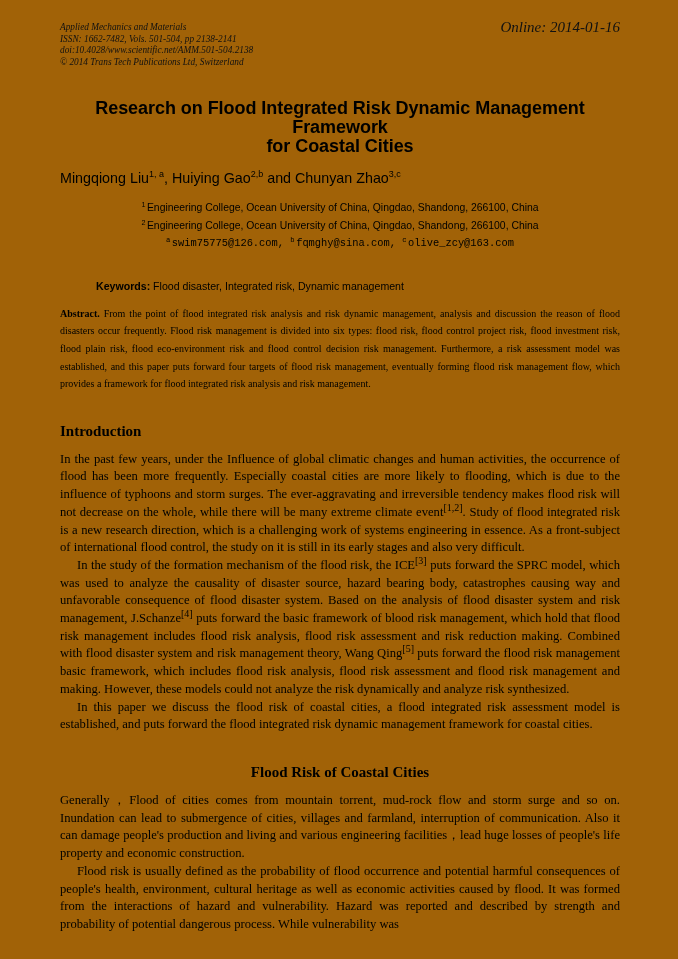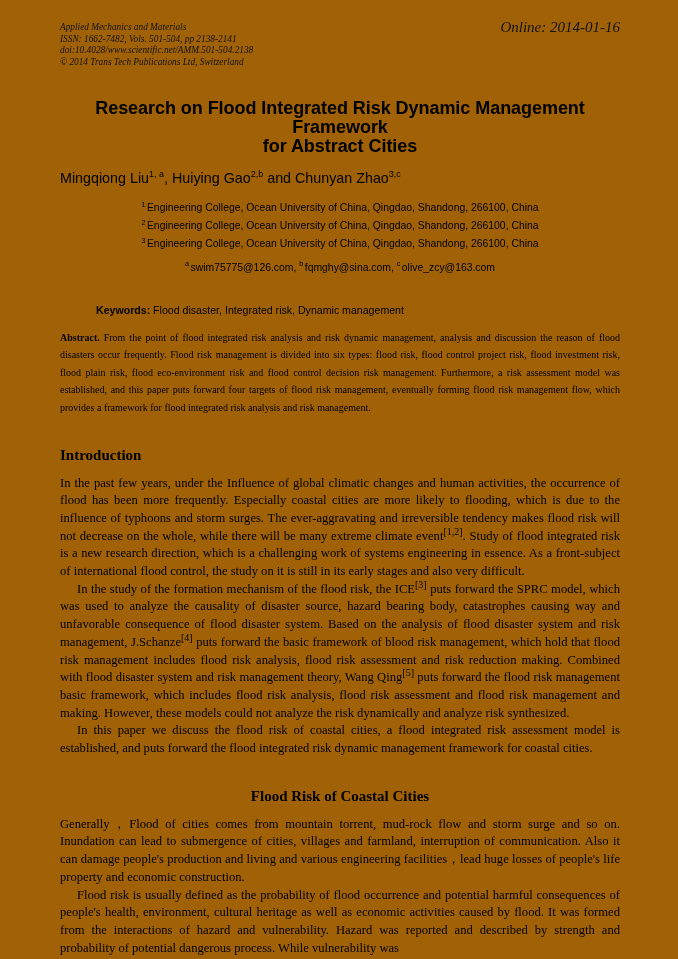--- a/index.html
+++ b/index.html
@@ -83,25 +83,25 @@
     margin-top: 12px;
   }
   .affils .aff { display: block; white-space: nowrap; }
   .affils .aff sup, .emails sup {
     font-size: 7.2px;
     vertical-align: super;
     line-height: 0;
     padding-right: 1.5px;
   }
   .emails {
-    font-family: Liberation Sans, sans-serif;
+    font-family: Liberation Mono, monospace;
     font-size: 10.4px;
     line-height: 17.8px;
     text-align: center;
-    margin-top: 6px;
+    margin-top: 0;
     white-space: nowrap;
   }
 
   
   .keywords {
     font-family: "Liberation Sans", sans-serif;
     font-size: 10.6px;
     line-height: 14px;
     margin-top: 26px;
   }
@@ -156,29 +156,28 @@
         <span class="ml">Applied Mechanics and Materials</span>
         <span class="ml">ISSN: 1662-7482, Vols. 501-504, pp 2138-2141</span>
         <span class="ml">doi:10.4028/www.scientific.net/AMM.501-504.2138</span>
         <span class="ml">© 2014 Trans Tech Publications Ltd, Switzerland</span>
       </div>
       <div class="online">Online: 2014-01-16</div>
     </div>
 
     <div class="title">
       <span>Research on Flood Integrated Risk Dynamic Management Framework</span><br>
-      <span>for Abstract Cities</span>
+      <span>for Coastal Cities</span>
     </div>
 
     <div class="authors"><span>Mingqiong Liu</span><sup>1, a</sup><span>, </span><span>Huiying Gao</span><sup>2,b</sup><span> and </span><span>Chunyan Zhao</span><sup>3,c</sup></div>
 
     <div class="affils">
       <span class="aff"><sup>1</sup><span>Engineering College, Ocean University of China, Qingdao, Shandong, 266100, China</span></span>
       <span class="aff"><sup>2</sup><span>Engineering College, Ocean University of China, Qingdao, Shandong, 266100, China</span></span>
-      <span class="aff"><sup>3</sup><span>Engineering College, Ocean University of China, Qingdao, Shandong, 266100, China</span></span>
     </div>
 
     <div class="emails"><sup>a</sup><span>swim75775@126.com,</span> <sup>b</sup><span>fqmghy@sina.com,</span> <sup>c</sup><span>olive_zcy@163.com</span></div>
 
     <div class="keywords"><span class="kw-label">Keywords:</span><span> Flood disaster, Integrated risk, Dynamic management</span></div>
 
     <div class="abstract"><span class="ab-label">Abstract.</span><span> From the point of flood integrated risk analysis and risk dynamic management, analysis and discussion the reason of flood disasters occur frequently. Flood risk management is divided into six types: flood risk, flood control project risk, flood investment risk, flood plain risk, flood eco-environment risk and flood control decision risk management. Furthermore, a risk assessment model was established, and this paper puts forward four targets of flood risk management, eventually forming flood risk management flow, which provides a framework for flood integrated risk analysis and risk management.</span></div>
 
     <div class="section-heading h-intro">Introduction</div>
 

